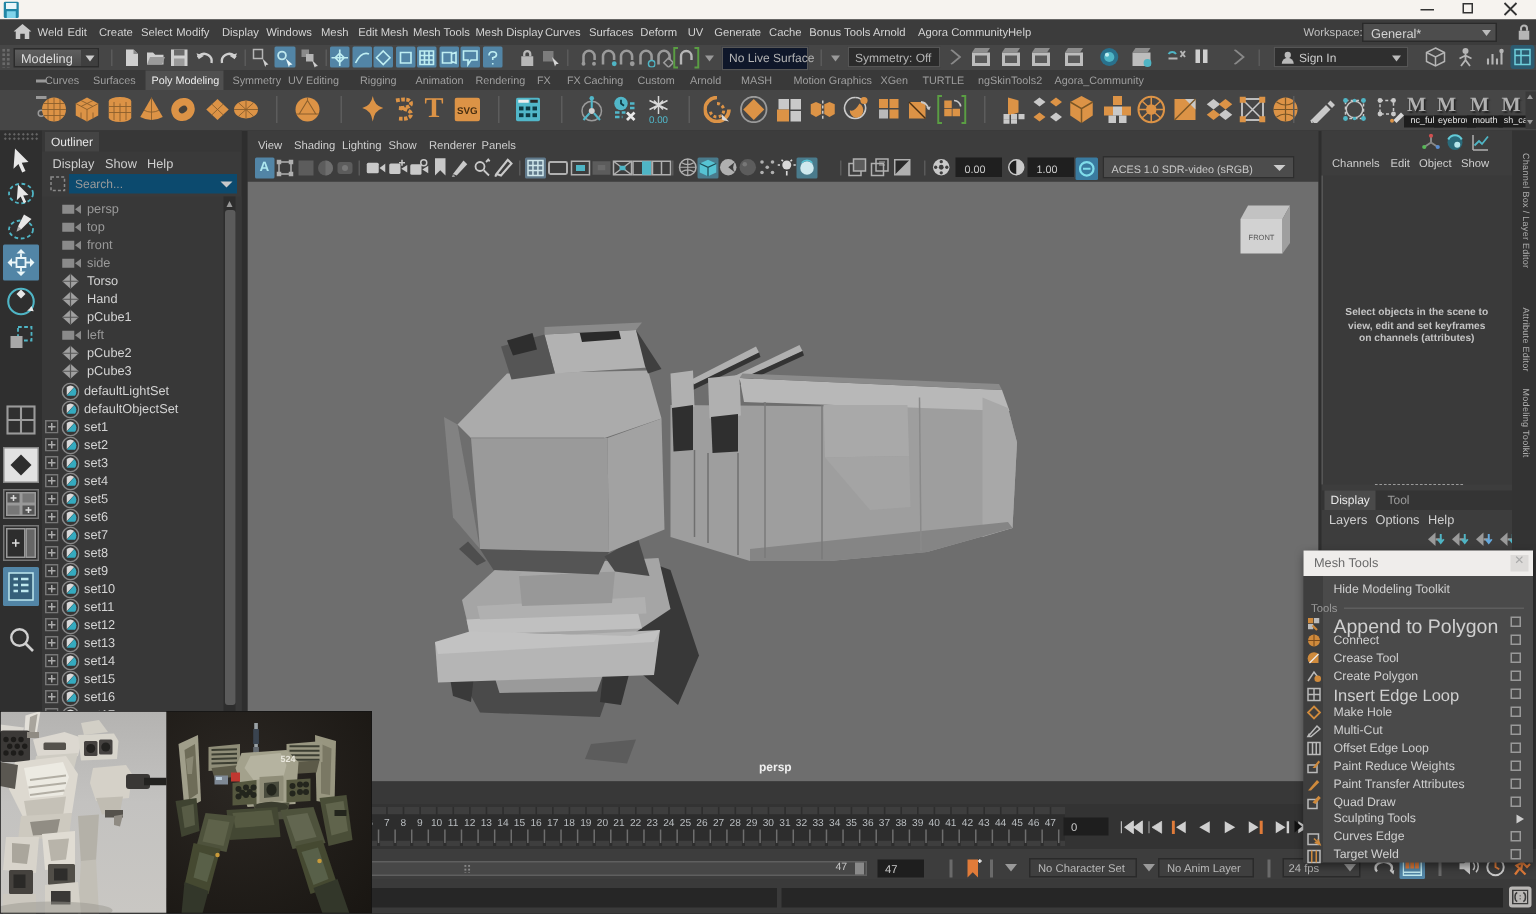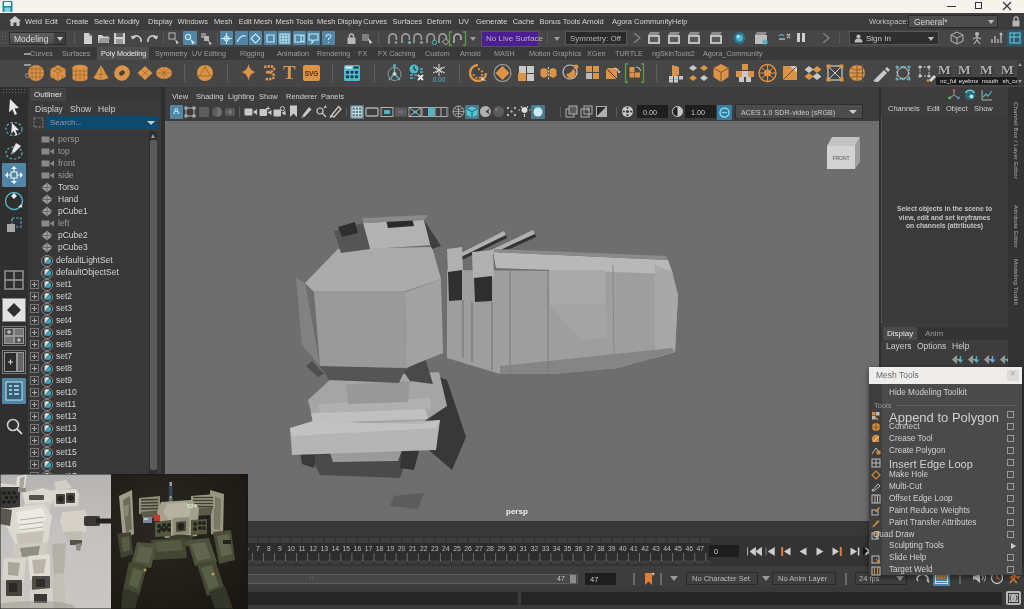--- a/index.html
+++ b/index.html
@@ -187,21 +187,21 @@
       </svg>
     <svg class="abs" style="left:436px;top:2px" width="13" height="13" viewBox="0 0 13 13">
         <path d="M3 11 V5.5 a3.7 3.7 0 0 1 7.4 0 V8" fill="none" stroke="#9a9a9a" stroke-width="1.7"></path>
         <rect x="7.5" y="7.5" width="4.5" height="4.5" fill="none" stroke="#9a9a9a" transform="rotate(45 9.7 9.7)"></rect>
       </svg>
     <svg class="abs" style="left:448px;top:1px" width="19" height="15" viewBox="0 0 19 15">
         <path d="M4 1 H1.5 V14 H4 M15 1 h2.5 V14 H15" fill="none" stroke="#5a9e43" stroke-width="1.3"></path>
         <path d="M6 12 V6.5 a3.5 3.5 0 0 1 7 0 V9" fill="none" stroke="#b5b5b5" stroke-width="1.6"></path>
       </svg>
     <span class="abs" style="left:470px;top:7px;width:0;height:0;border-left:3.5px solid transparent;border-right:3.5px solid transparent;border-top:4px solid #999"></span>
-    <div class="abs" style="left:481px;top:1px;width:58px;height:16px;background:#4c1d95;border:1px solid #555">
+    <div class="abs" style="left:481px;top:1px;width:58px;height:16px;background:#0f172a;border:1px solid #555">
         <span class="abs txt" style="left:4px;top:2px;font-size:8px;color:#b5b5b5">No Live Surface</span>
       </div>
     <div class="sep" style="left:547px;top:3px;height:11px"></div>
     <span class="abs" style="left:554px;top:7px;width:0;height:0;border-left:3.5px solid transparent;border-right:3.5px solid transparent;border-top:4px solid #999"></span>
     <div class="abs" style="left:565px;top:1px;width:62px;height:14px;background:#2b2b2b;border:1px solid #555">
         <span class="abs txt" style="left:4px;top:2px;font-size:8px;color:#b5b5b5">Symmetry: Off</span>
       </div>
     <svg class="abs" style="left:633px;top:3px" width="8" height="10" viewBox="0 0 8 10">
         <path d="M1 0 L7 5 L1 10" fill="none" stroke="#888" stroke-width="1.2"></path>
       </svg>
@@ -1096,21 +1096,21 @@
     <span class="abs txt" style="left:7px;top:17px;font-size:7.5px;color:#cfcfcf">Channels</span>
     <span class="abs txt" style="left:46px;top:17px;font-size:7.5px;color:#cfcfcf">Edit</span>
     <span class="abs txt" style="left:65px;top:17px;font-size:7.5px;color:#cfcfcf">Object</span>
     <span class="abs txt" style="left:93px;top:17px;font-size:7.5px;color:#cfcfcf">Show</span>
     <div class="abs" style="left:0;top:30px;width:127px;height:206px;background:#3a3a3a;border-left:1px solid #555"></div>
     <div class="abs txt" style="left:0px;top:118px;width:127px;text-align:center;font-size:6.8px;font-weight:bold;color:#c4c4c4;line-height:8.7px">Select objects in the scene to<br>view, edit and set keyframes<br>on channels (attributes)</div>
     <div class="abs" style="left:35px;top:235px;width:60px;height:2px;background-image:radial-gradient(#9a9a9a 0.7px, transparent 0.7px);background-size:3px 2px"></div>
     <div class="abs" style="left:0;top:240px;width:127px;height:13px;background:#343434"></div>
     <div class="abs" style="left:2px;top:240px;width:34px;height:13px;background:#4a4a4a"></div>
     <span class="abs txt" style="left:6px;top:242px;font-size:8px;color:#e8e8e8">Display</span>
-    <span class="abs txt" style="left:44px;top:242px;font-size:8px;color:#9a9a9a">Anim</span>
+    <span class="abs txt" style="left:44px;top:242px;font-size:8px;color:#9a9a9a">Tool</span>
     <span class="abs txt" style="left:5px;top:254px;font-size:8.5px;color:#cfcfcf">Layers</span>
     <span class="abs txt" style="left:36px;top:254px;font-size:8.5px;color:#cfcfcf">Options</span>
     <span class="abs txt" style="left:71px;top:254px;font-size:8.5px;color:#cfcfcf">Help</span>
     <svg class="abs" style="left:70px;top:267px" width="13" height="11" viewBox="0 0 13 11">
         <path d="M1 5.5 L6 1 L6 10 Z" fill="#9a9a9a"></path>
         <path d="M6 5.5 h4" stroke="#9a9a9a" stroke-width="1.5"></path>
         <path d="M9.5 2 v6 m-2 -2.5 l2 2.5 l2 -2.5" stroke="#4fb5c5" fill="none" stroke-width="1.3"></path>
       </svg>
     <svg class="abs" style="left:86px;top:267px" width="13" height="11" viewBox="0 0 13 11">
         <path d="M1 5.5 L6 1 L6 10 Z" fill="#9a9a9a"></path>
@@ -1489,29 +1489,29 @@
     <span class="abs" style="left:138px;top:139.60000000000002px;width:7px;height:7px;border:1px solid #999"></span>
     <svg class="abs" style="left:2px;top:151.05px" width="10" height="10" viewBox="0 0 10 10">
         <path d="M1 9 L7 2 L8.5 3.5 L3 9 Z" fill="#cf8a3c"></path>
       </svg>
     <span class="abs txt" style="left:20px;top:150.55px;font-size:8.2px;color:#d0d0d0">Paint Transfer Attributes</span>
     <span class="abs" style="left:138px;top:151.55px;width:7px;height:7px;border:1px solid #999"></span>
     <svg class="abs" style="left:2px;top:163.0px" width="10" height="10" viewBox="0 0 10 10">
         <rect x="1" y="3" width="6" height="6" fill="none" stroke="#bbb"></rect>
         <path d="M4 5 L8 0.5 L9.5 2 L6 6 Z" fill="#cf8a3c"></path>
       </svg>
-    <span class="abs txt" style="left:4px;top:162.5px;font-size:8.2px;color:#d0d0d0">Quad Draw</span>
+    <span class="abs txt" style="left:20px;top:162.5px;font-size:8.2px;color:#d0d0d0">Quad Draw</span>
     <span class="abs" style="left:138px;top:163.5px;width:7px;height:7px;border:1px solid #999"></span>
     <span class="abs txt" style="left:20px;top:174.45px;font-size:8.2px;color:#d0d0d0">Sculpting Tools</span>
     <span class="abs" style="left:142px;top:176.45px;width:0;height:0;border-top:3.5px solid transparent;border-bottom:3.5px solid transparent;border-left:5px solid #ccc"></span>
     <svg class="abs" style="left:2px;top:186.89999999999998px" width="10" height="10" viewBox="0 0 10 10">
         <rect x="1" y="2" width="7" height="7" fill="none" stroke="#bbb"></rect>
         <path d="M5 5 l4 4 m-1.5 -3.5 l1.5 3.5 l-3.5 -1.5" stroke="#cf8a3c" fill="none"></path>
       </svg>
-    <span class="abs txt" style="left:20px;top:186.39999999999998px;font-size:8.2px;color:#d0d0d0">Slide Help</span>
+    <span class="abs txt" style="left:20px;top:186.39999999999998px;font-size:8.2px;color:#d0d0d0">Curves Edge</span>
     <span class="abs" style="left:138px;top:187.39999999999998px;width:7px;height:7px;border:1px solid #999"></span>
     <svg class="abs" style="left:2px;top:198.84999999999997px" width="10" height="10" viewBox="0 0 10 10">
         <rect x="1" y="1" width="8" height="8" fill="none" stroke="#bbb"></rect>
         <path d="M3.5 1 V9 M6.5 1 V9" stroke="#cf8a3c"></path>
       </svg>
     <span class="abs txt" style="left:20px;top:198.34999999999997px;font-size:8.2px;color:#d0d0d0">Target Weld</span>
     <span class="abs" style="left:138px;top:199.34999999999997px;width:7px;height:7px;border:1px solid #999"></span>
     <span class="abs" style="left:-6px;top:180px;width:0;height:0;border-top:4px solid transparent;border-bottom:4px solid transparent;border-left:5px solid #111"></span>
   </div>
   <div class="abs" id="refimgs">

